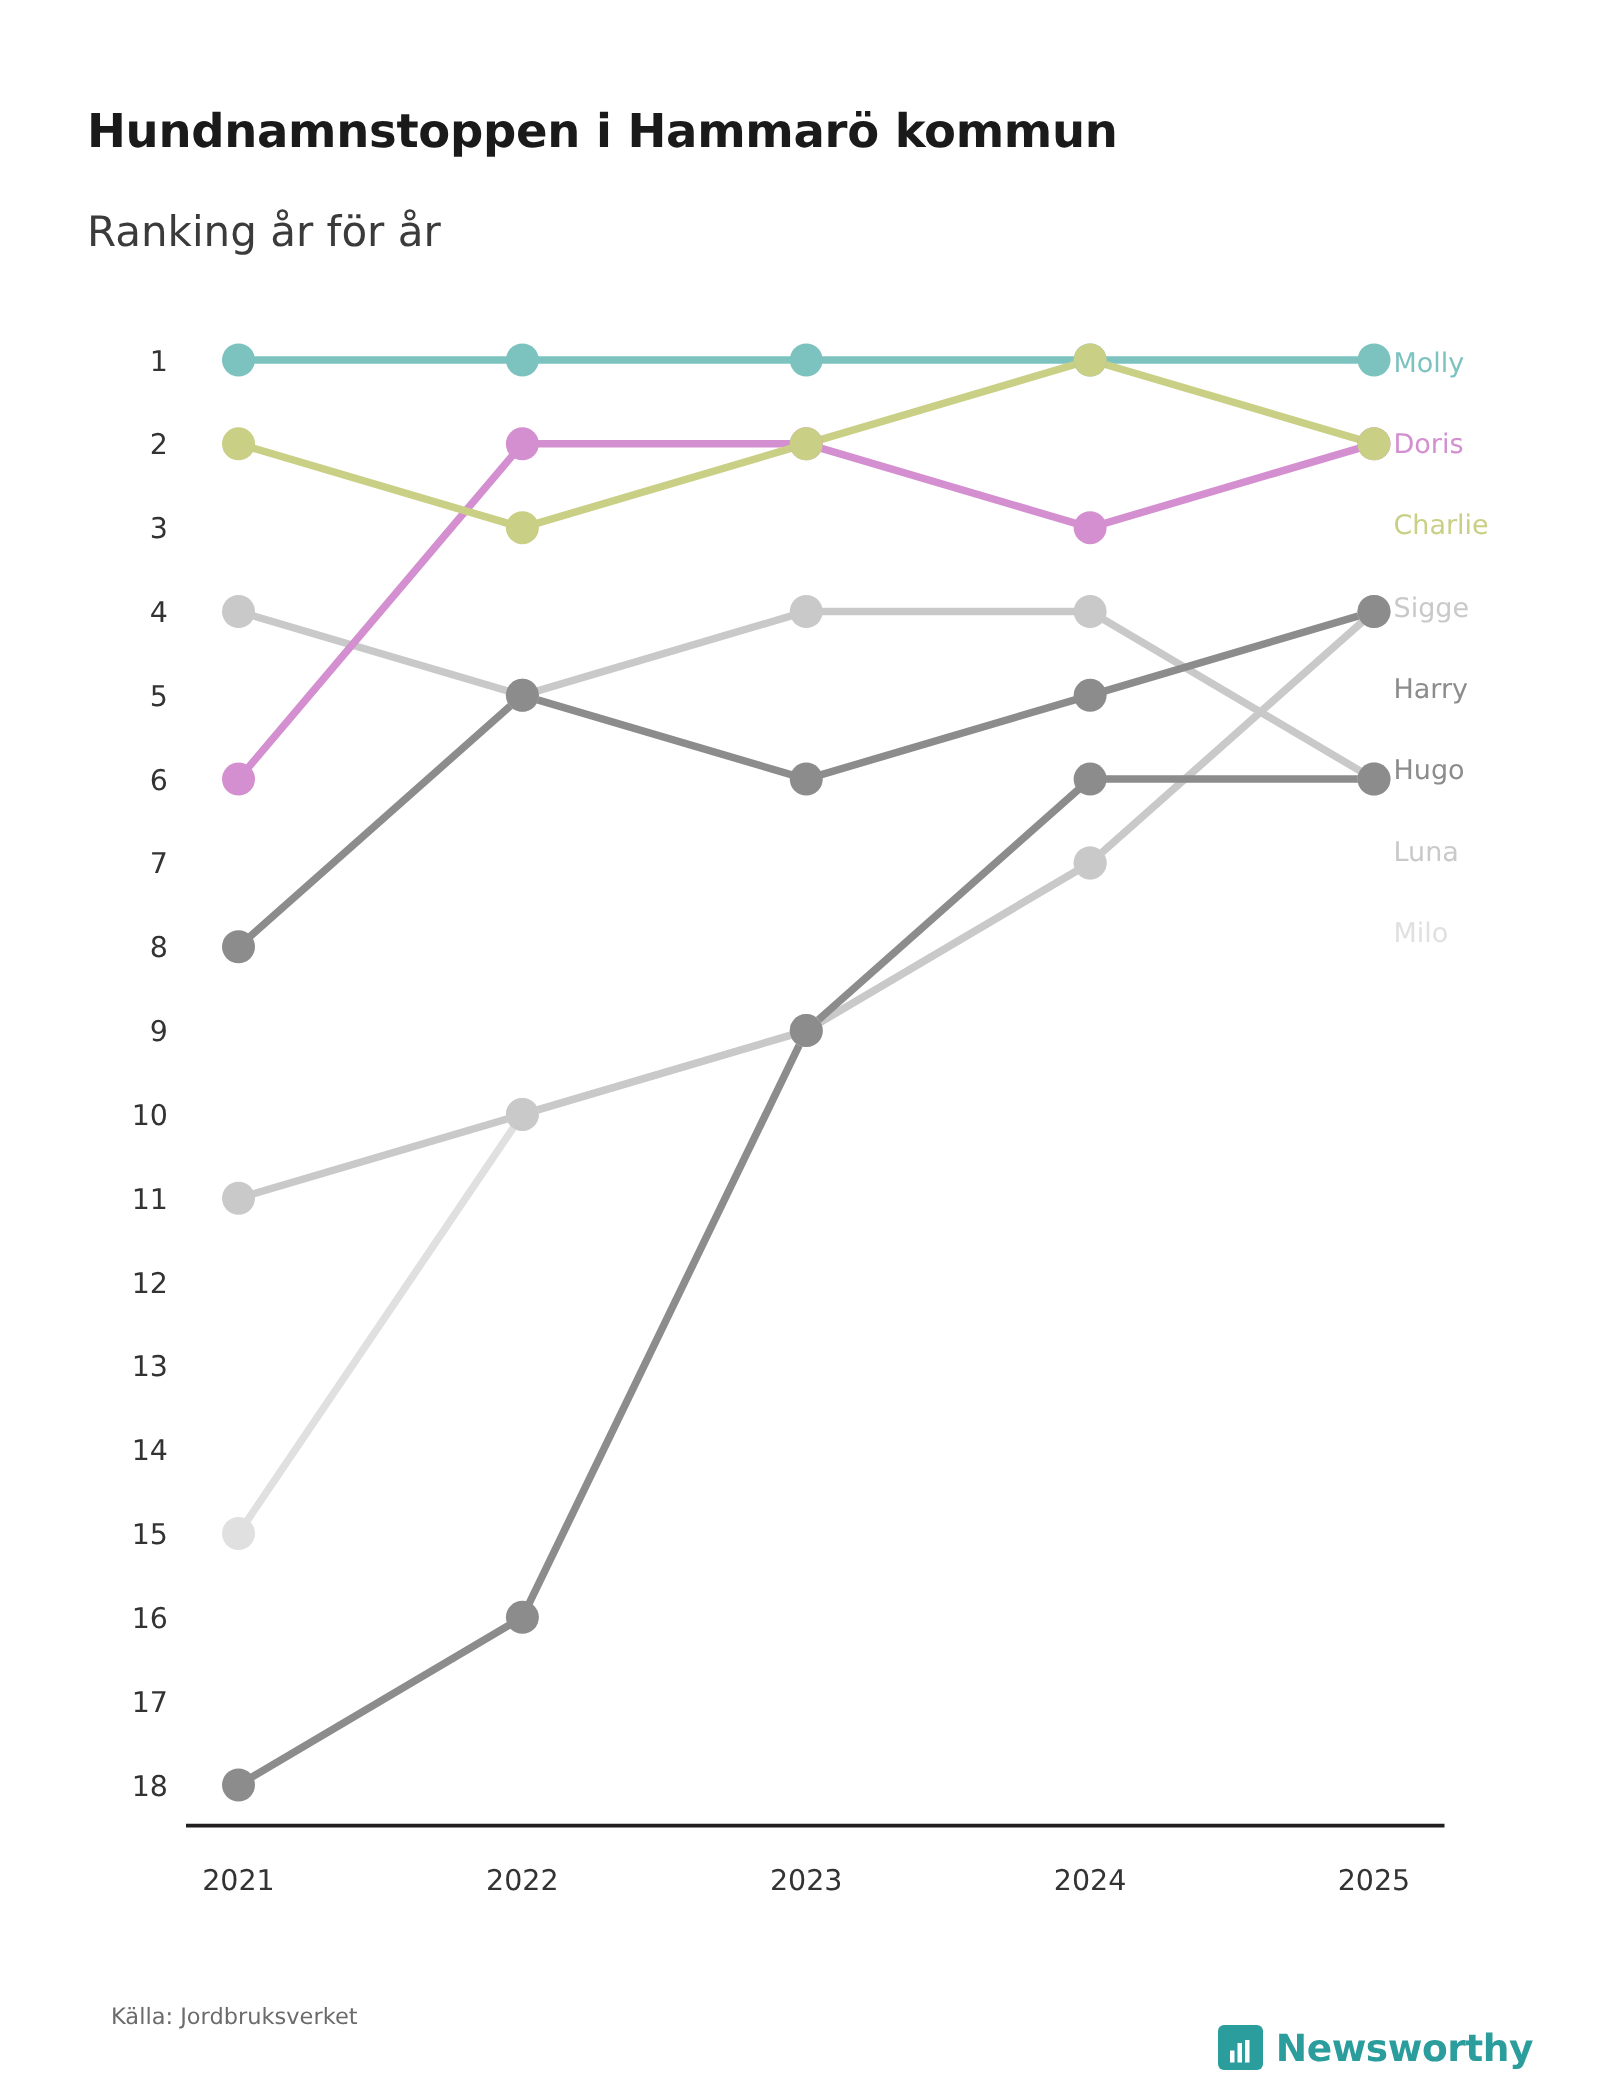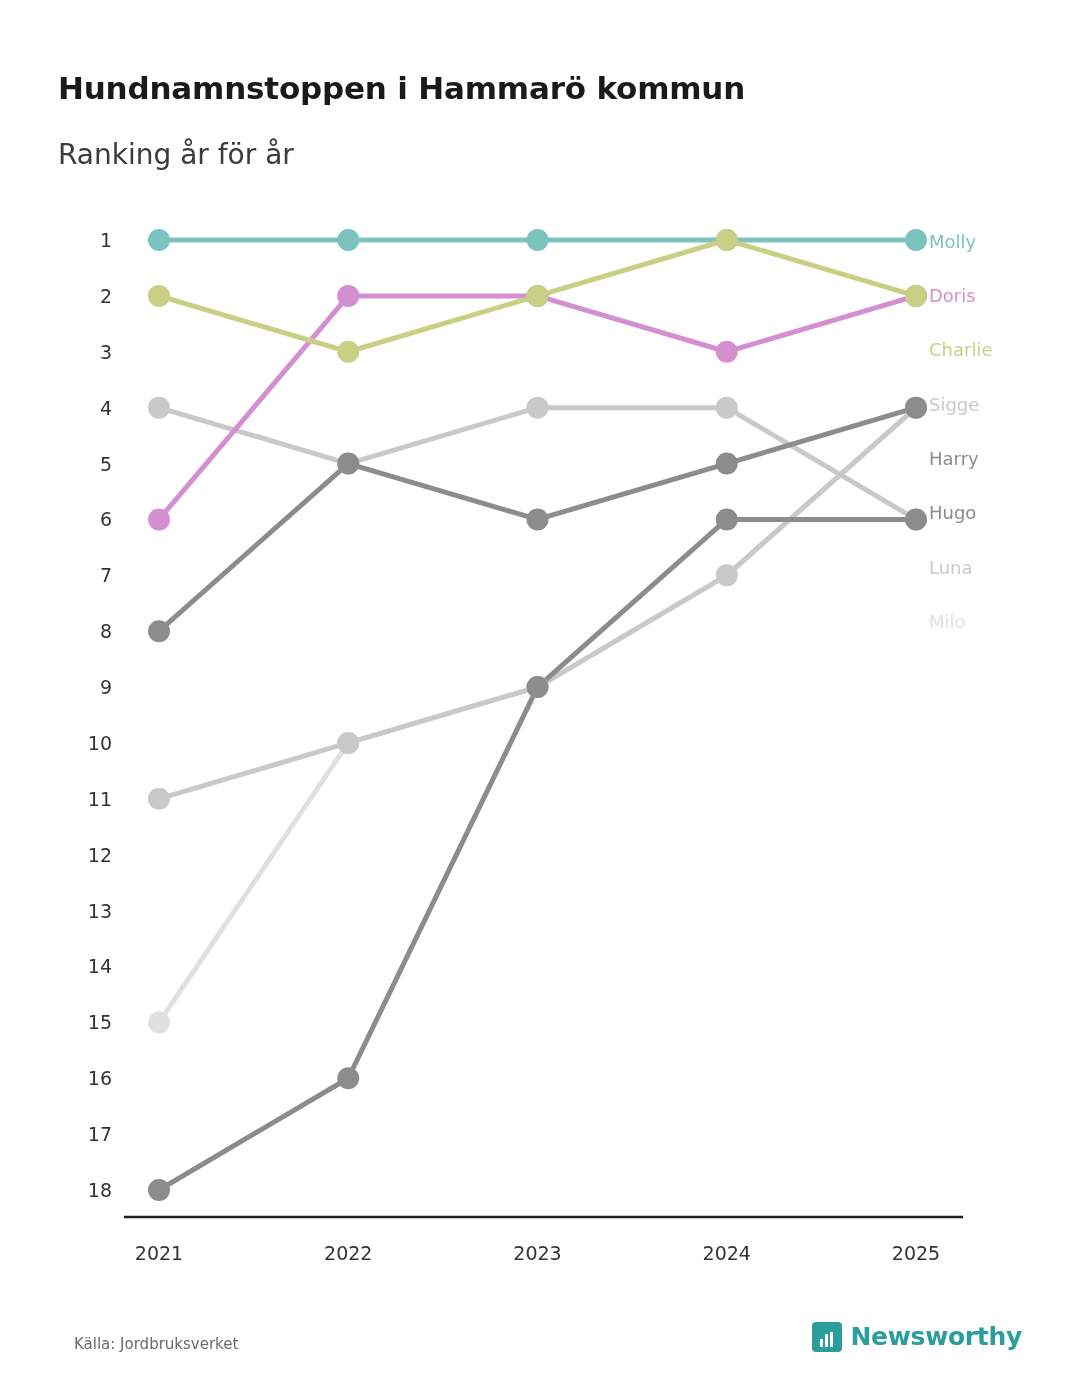--- a/index.html
+++ b/index.html
@@ -47,23 +47,23 @@
   .source {
     position: absolute;
     left: 74px;
     top: 1335px;
     font-size: 15px;
     color: #6b6b6b;
   }
   .logo {
     position: absolute;
     right: 58px;
-    top: 1322px;
+    top: 1350px;
     display: flex;
-    align-items: flex-start;
+    align-items: center;
     gap: 9px;
   }
   .logo-mark {
     width: 30px;
     height: 30px;
     border-radius: 4px;
     background: #2a9d9c;
     display: flex;
     align-items: flex-end;
     justify-content: center;

